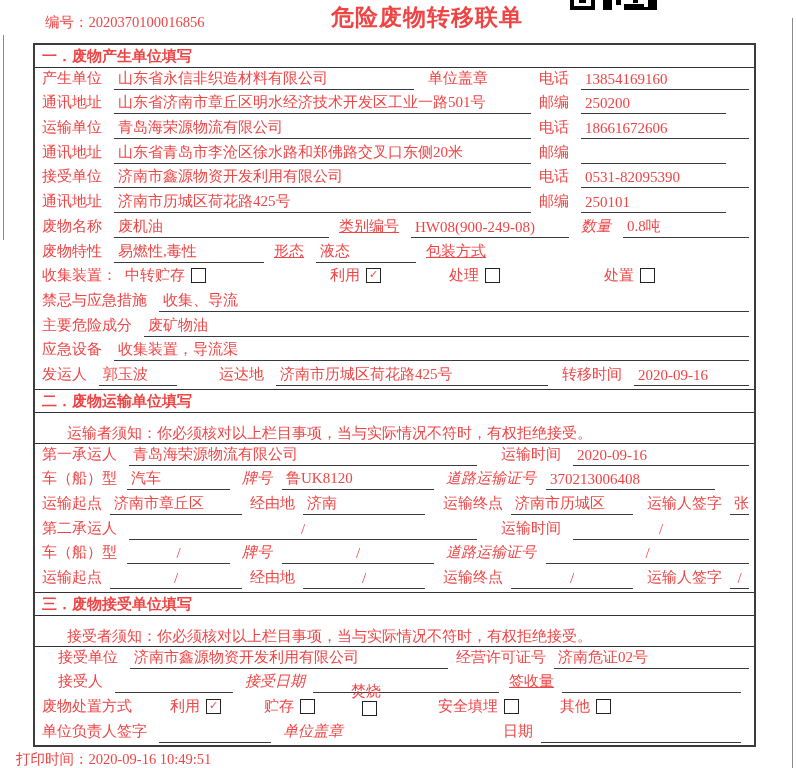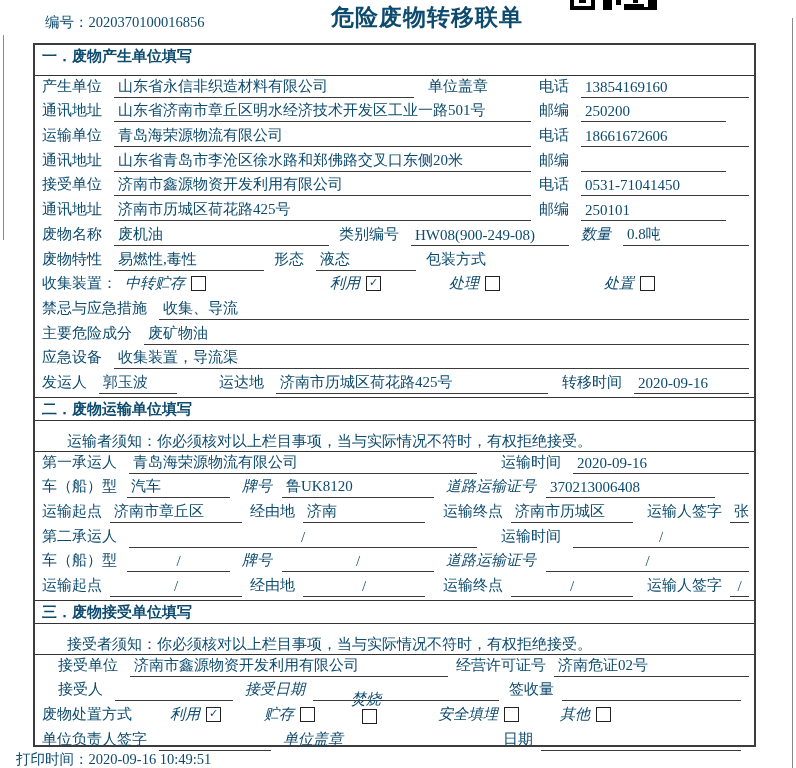--- a/index.html
+++ b/index.html
@@ -1,48 +1,48 @@
 <!DOCTYPE html>
 <html><head>
 <meta charset="utf-8">
 <style>
   html,body{margin:0;padding:0;background:#fff;}
   .page{position:relative;width:796px;height:768px;background:#fff;overflow:hidden;
-        font-family:"Liberation Serif","DejaVu Serif",serif;color:#0c4a6e;}
+        font-family:"Liberation Serif","DejaVu Serif",serif;color:#ef4444;}
   .edge{position:absolute;background:#8a8a8a;width:1px;}
   .edge.left{left:3px;top:35px;height:205px;}
   .edge.right{left:792px;top:18px;height:750px;}
   .doc-no{position:absolute;left:45px;top:13px;font-size:14.5px;white-space:nowrap;}
   .title{position:absolute;left:331px;top:2px;margin:0;font-size:23px;font-weight:700;
          letter-spacing:1px;white-space:nowrap;}
   .qr{position:absolute;left:570px;top:0;}
   .tbl{position:absolute;left:33px;top:43px;width:723px;height:704px;
        border:2px solid #3c3c3c;box-sizing:border-box;background:#fff;}
-  .sec{height:31px;box-sizing:border-box;border-bottom:1px solid #333;
+  .sec{height:23px;box-sizing:border-box;border-bottom:1px solid #333;
        font-weight:700;font-size:15px;padding:2px 0 0 7px;
        font-family:"Liberation Sans","DejaVu Sans",sans-serif;}
   .sec.mid{border-top:1px solid #333;height:24px;font-family:Liberation Serif, serif;}
   .row{display:flex;align-items:flex-end;height:24.7px;box-sizing:border-box;
        padding:0 3px 3px 7px;font-size:15px;}
   .row.notice{height:31px;border-bottom:1px solid #333;align-items:flex-end;padding-bottom:0;padding-left:32px;}
   .c1{display:flex;flex:0 0 497px;align-items:flex-end;min-width:0;}
   .c2{display:flex;flex:1;align-items:flex-end;min-width:0;}
   .lbl{white-space:nowrap;margin-right:12px;padding-bottom:2px;}
   .u{border-bottom:1px solid #3a3a3a;white-space:nowrap;padding:0 4px 1px 4px;
      box-sizing:border-box;overflow:hidden;}
   .grow{flex:1;}
   .ctr{text-align:center;}
   .opt{display:inline-flex;align-items:center;padding-bottom:2px;white-space:nowrap;}
-  .optlbl{margin-right:6px;font-style:italic;}
+  .optlbl{margin-right:6px;}
   .cb{display:inline-block;width:13px;height:13px;border:1px solid #222;
       text-align:center;line-height:12px;font-size:11px;
       font-family:"DejaVu Sans","Liberation Sans",sans-serif;}
   .sp{flex:1;}
   .footer{position:absolute;left:16px;top:750px;font-size:14.5px;white-space:nowrap;}
-  .ml8{margin-left:8px;}.ml10{margin-left:10px;}.ml12{margin-left:12px;font-style:italic;}
+  .ml8{margin-left:8px;}.ml10{margin-left:10px;text-decoration:underline;}.ml12{margin-left:12px;font-style:italic;}
   .ml14{margin-left:14px;}.ml16{margin-left:16px;}.ml18{margin-left:18px;}
   .ml26{margin-left:26px;}.ml36{margin-left:36px;flex-direction:column;}.ml41{margin-left:41px;}
   .ml42{margin-left:42px;}.ml43{margin-left:43px;}.ml51{margin-left:51px;}
   .ml68{margin-left:68px;}.ml104{margin-left:104px;}.ml124{margin-left:124px;}
   .mr2{margin-right:2px;}.mr8{margin-right:8px;}.mr10{margin-right:10px;}
   .mr36{margin-right:36px;}
 </style>
 </head>
 <body>
 
@@ -117,21 +117,21 @@
       </div>
     </div>
 
     <div class="row">
       <div class="c1">
         <span class="lbl">接受单位</span>
         <span class="u grow mr8">济南市鑫源物资开发利用有限公司</span>
       </div>
       <div class="c2">
         <span class="lbl">电话</span>
-        <span class="u grow mr2">0531-71041450</span>
+        <span class="u grow mr2">0531-82095390</span>
       </div>
     </div>
 
     <div class="row">
       <div class="c1">
         <span class="lbl">通讯地址</span>
         <span class="u grow mr8">济南市历城区荷花路425号</span>
       </div>
       <div class="c2">
         <span class="lbl">邮编</span>

